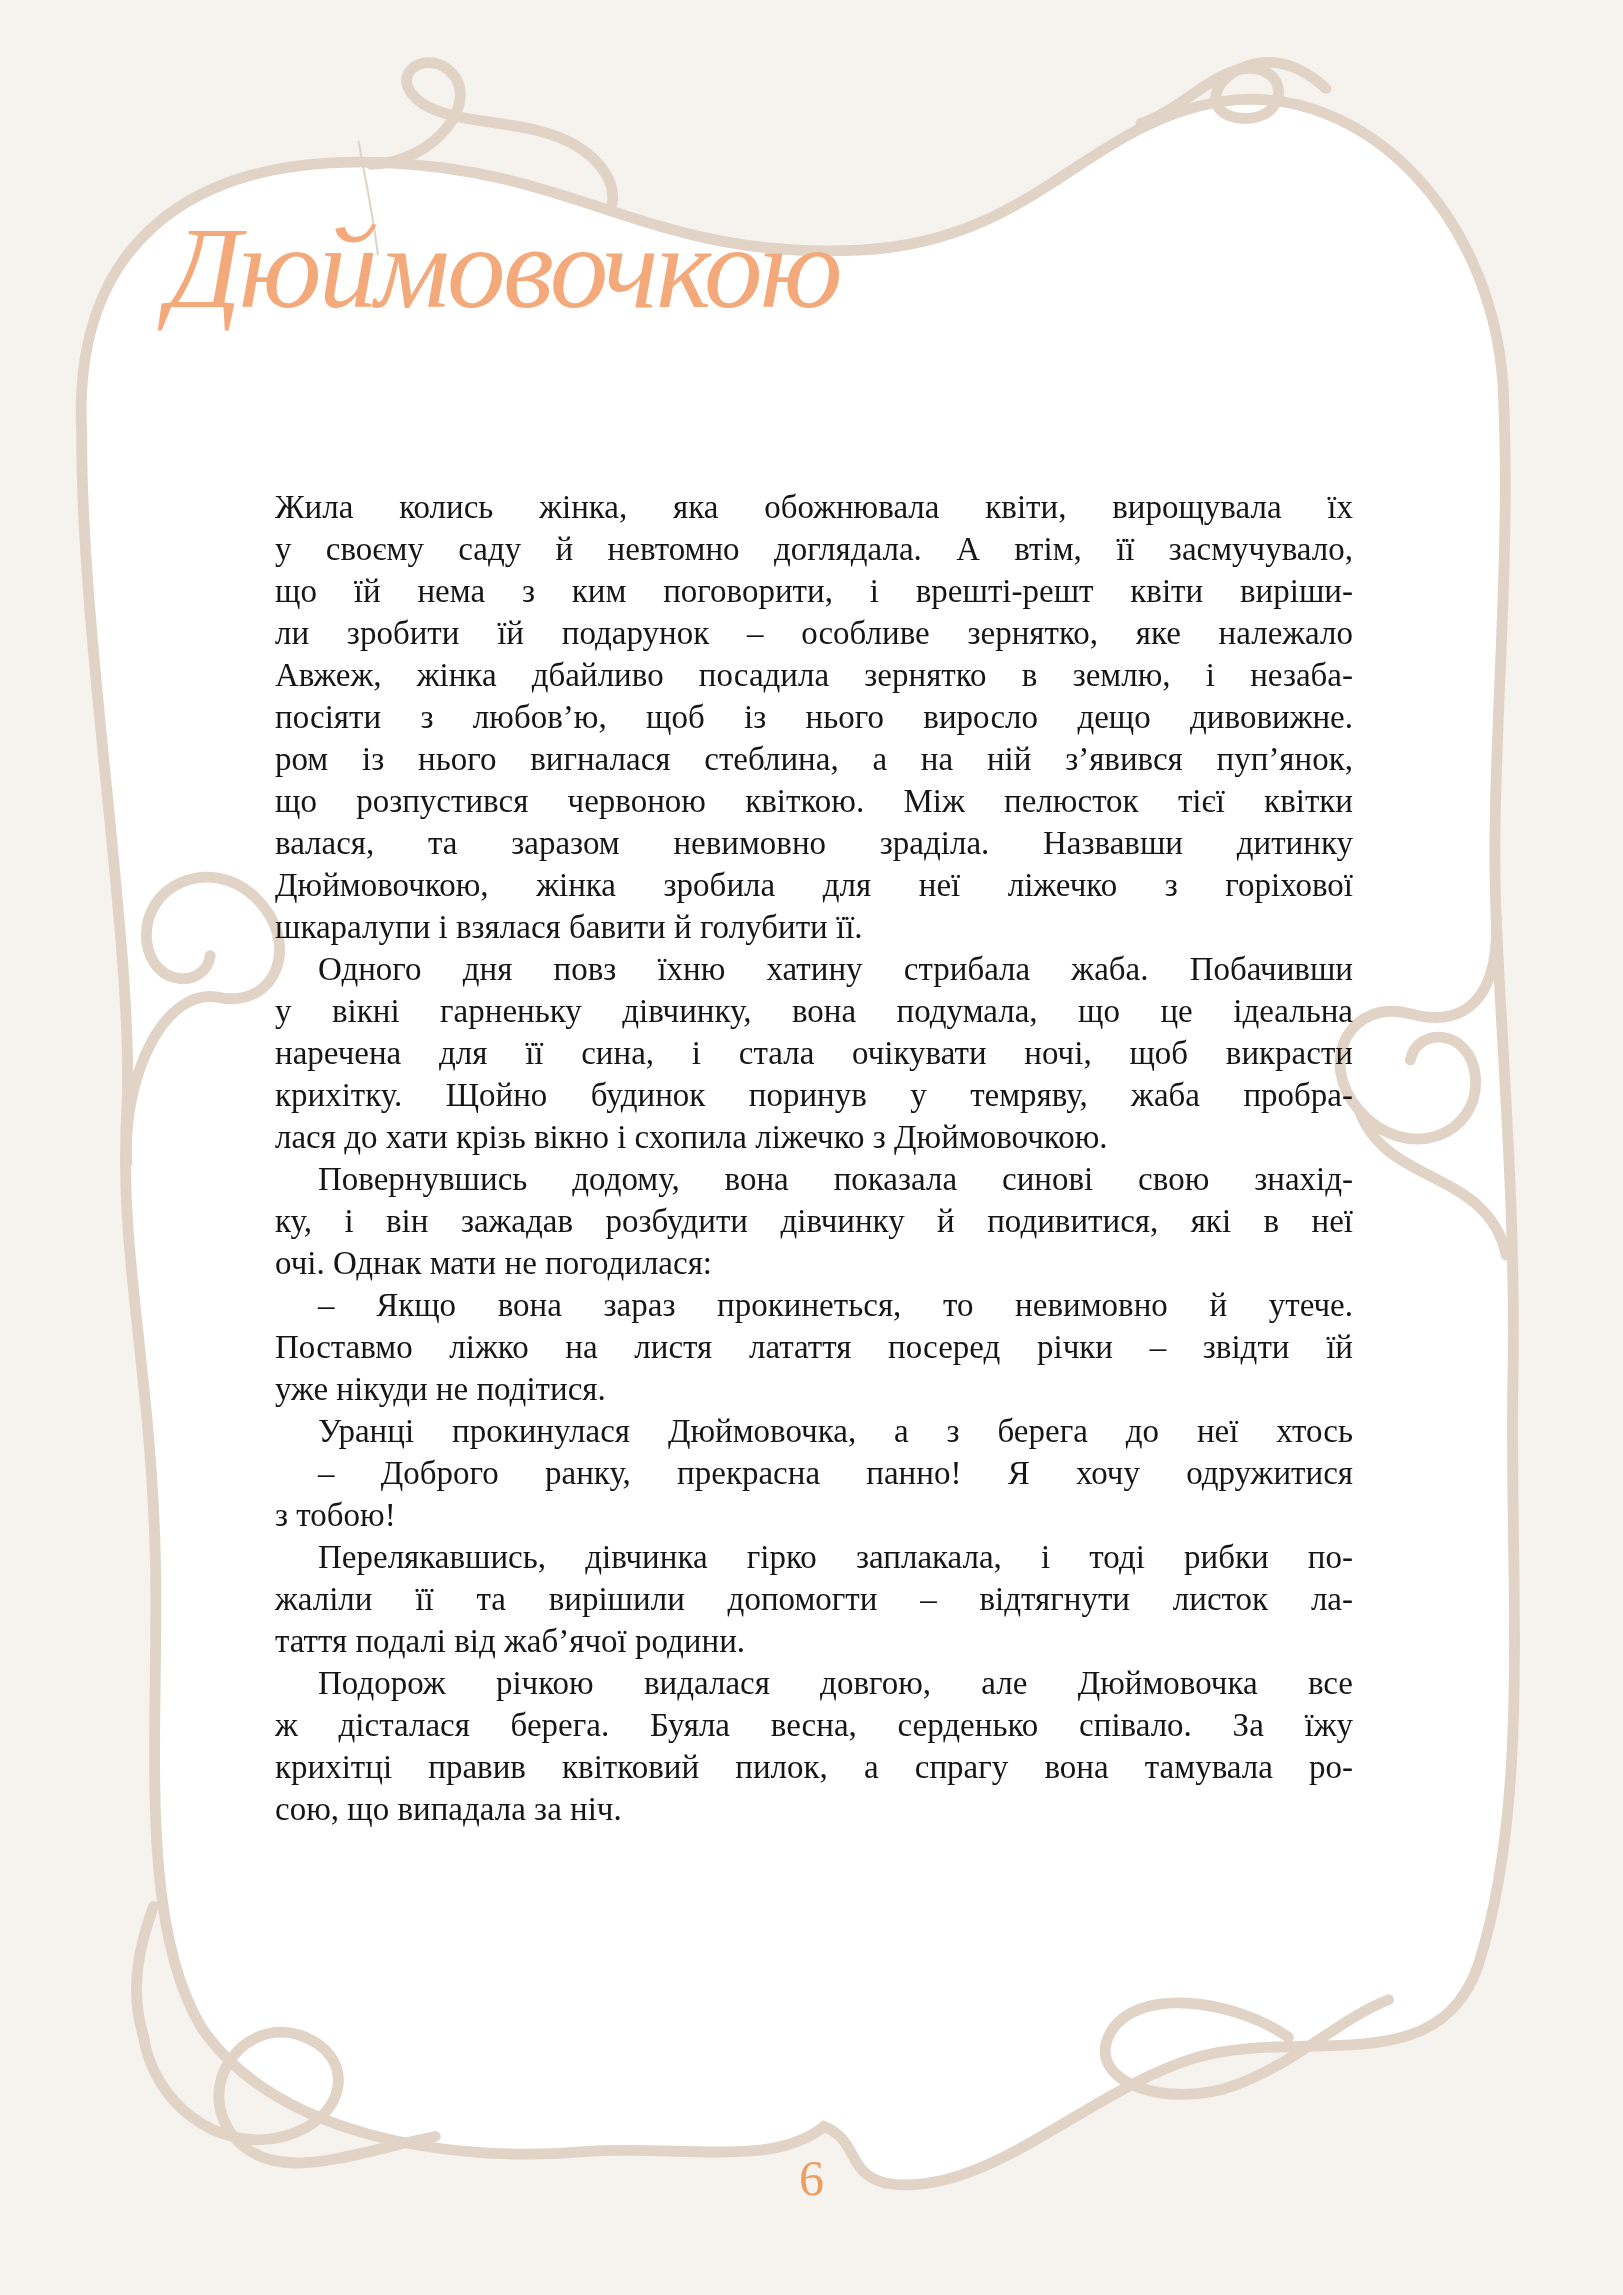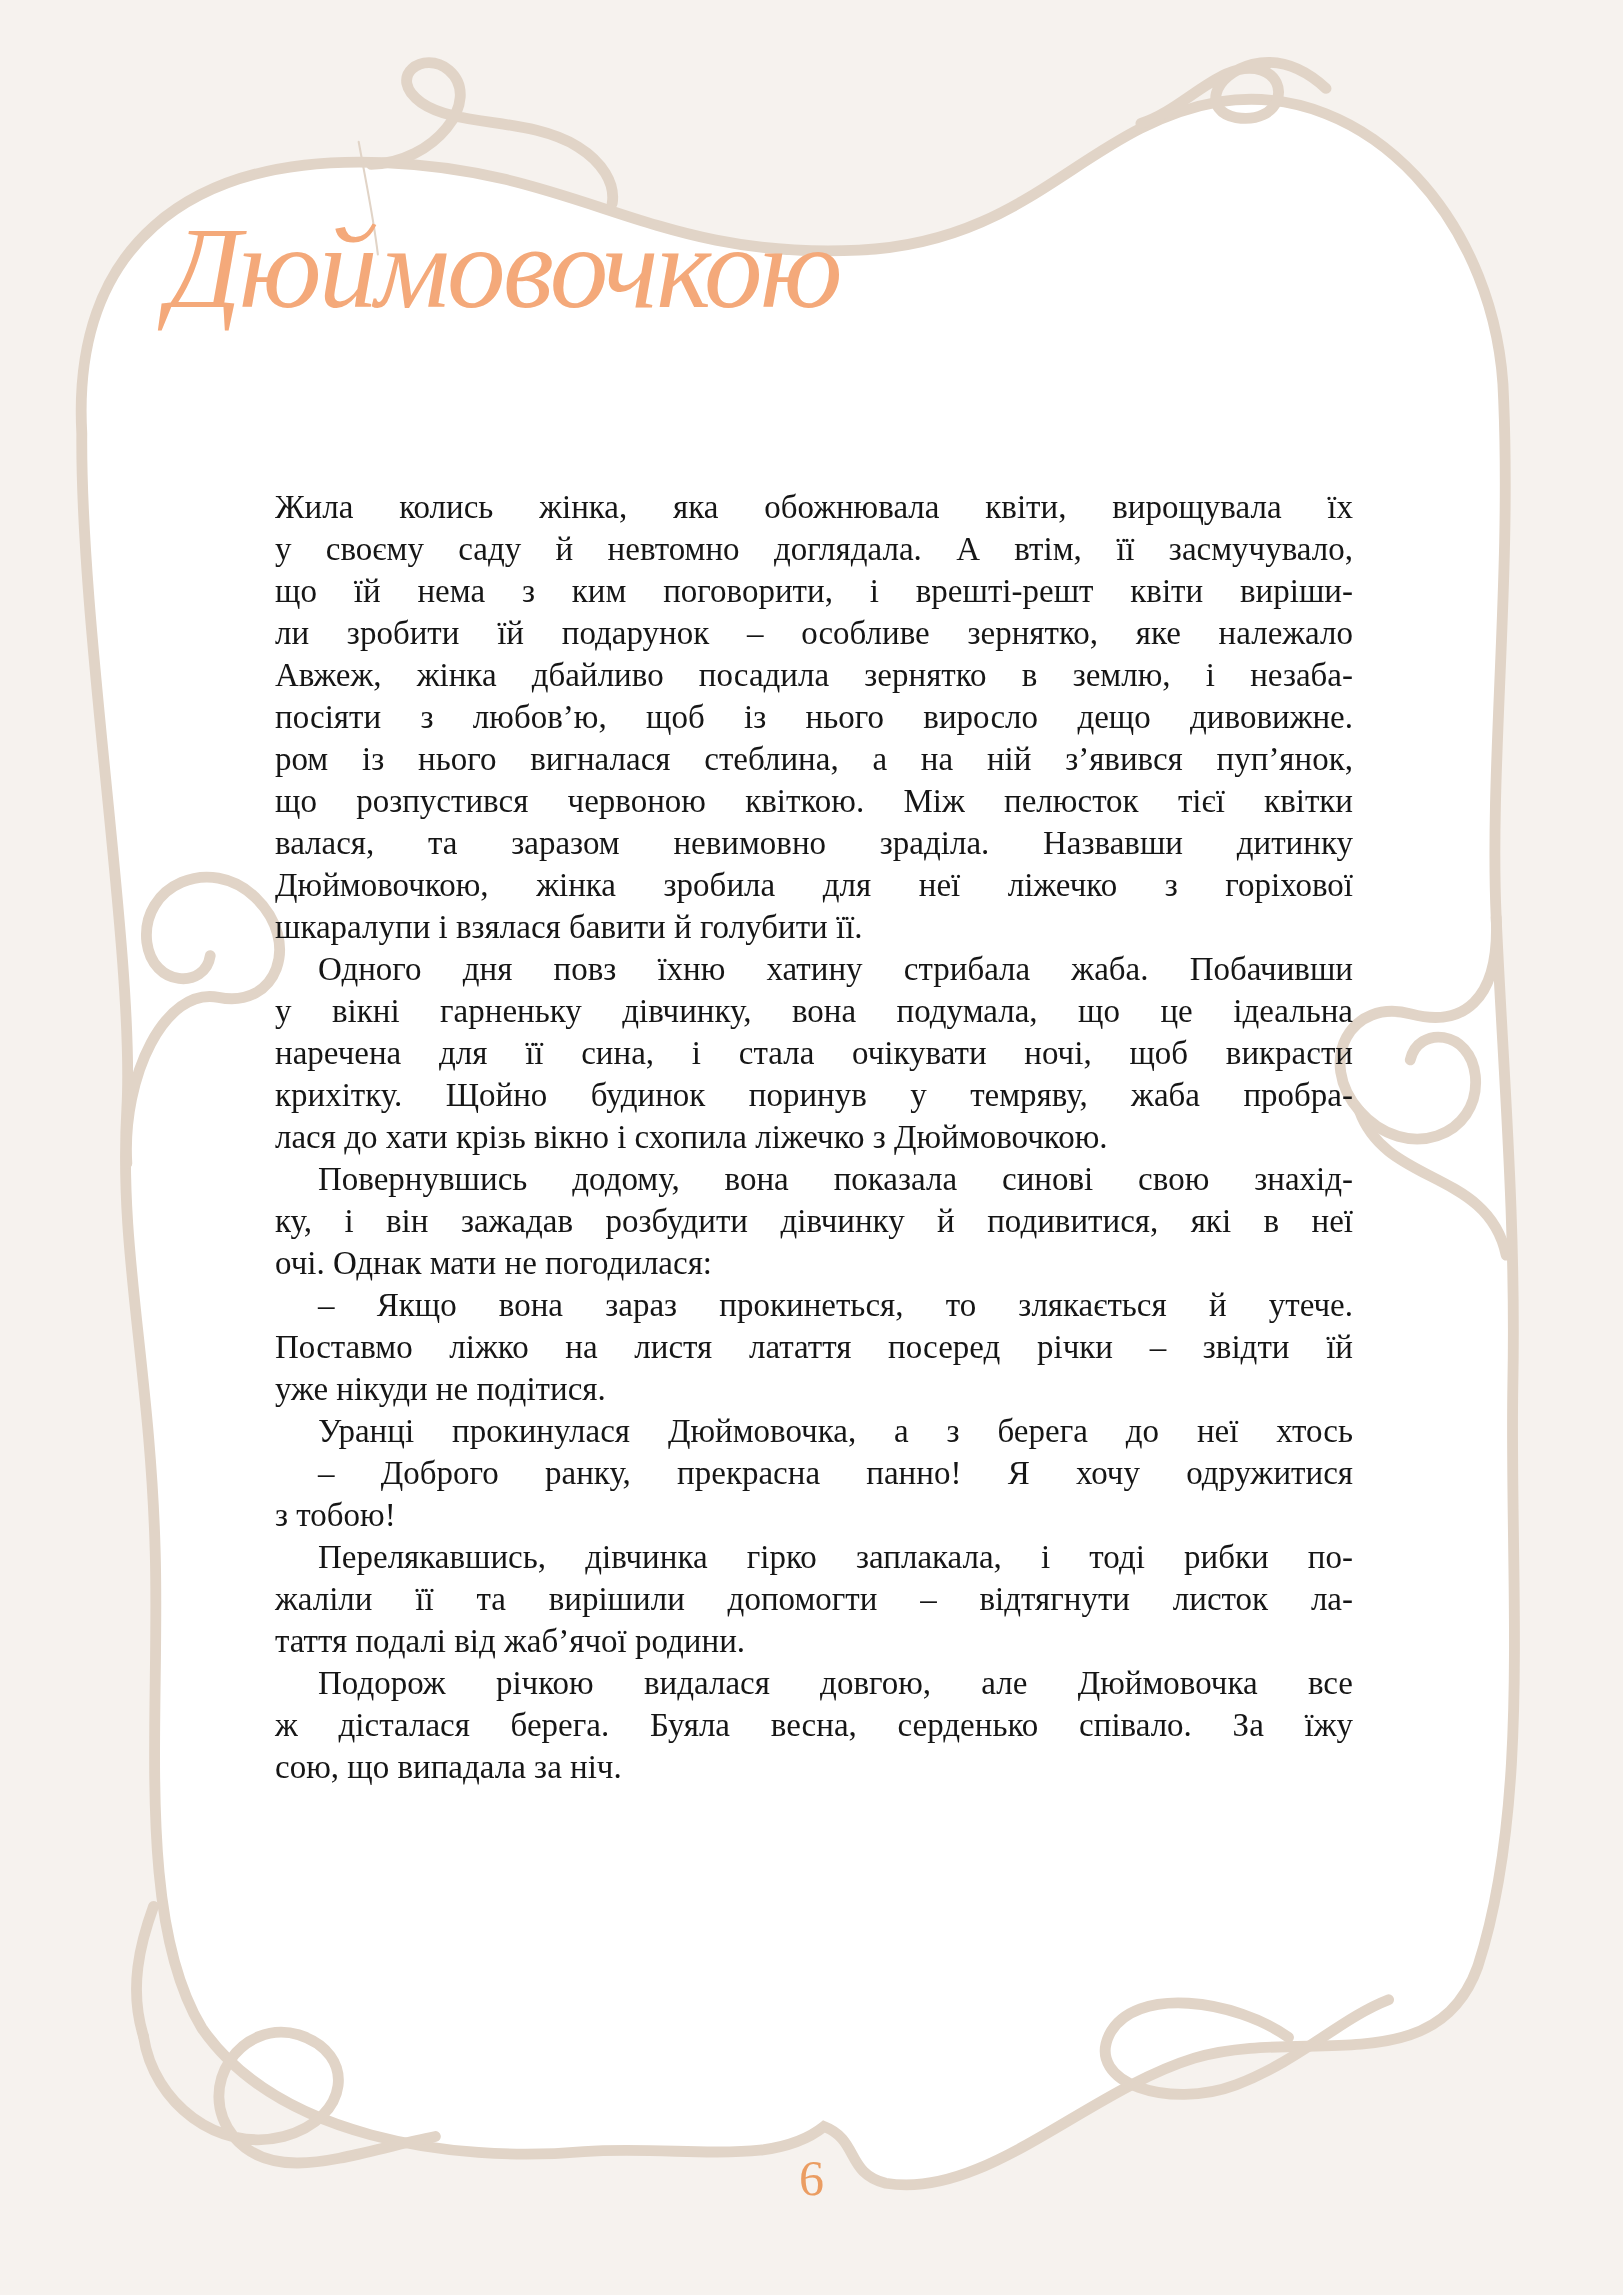--- a/index.html
+++ b/index.html
@@ -163,37 +163,38 @@
       <div class="line">наречена для її сина, і стала очікувати ночі, щоб викрасти</div>
       <div class="line">крихітку. Щойно будинок поринув у темряву, жаба пробра-</div>
       <div class="line last">лася до хати крізь вікно і схопила ліжечко з Дюймовочкою.</div>
     </div>
     <div class="paragraph">
       <div class="line indent">Повернувшись додому, вона показала синові свою знахід-</div>
       <div class="line">ку, і він зажадав розбудити дівчинку й подивитися, які в неї</div>
       <div class="line last">очі. Однак мати не погодилася:</div>
     </div>
     <div class="paragraph">
-      <div class="line indent">– Якщо вона зараз прокинеться, то злякається й утече.</div>
+      <div class="line indent">– Якщо вона зараз прокинеться, то невимовно й утече.</div>
       <div class="line">Поставмо ліжко на листя латаття посеред річки – звідти їй</div>
       <div class="line last">уже нікуди не подітися.</div>
     </div>
     <div class="paragraph">
       <div class="line indent">Уранці прокинулася Дюймовочка, а з берега до неї хтось</div>
     </div>
     <div class="paragraph">
       <div class="line indent">– Доброго ранку, прекрасна панно! Я хочу одружитися</div>
       <div class="line last">з тобою!</div>
     </div>
     <div class="paragraph">
       <div class="line indent">Перелякавшись, дівчинка гірко заплакала, і тоді рибки по-</div>
       <div class="line">жаліли її та вирішили допомогти – відтягнути листок ла-</div>
       <div class="line last">таття подалі від жаб’ячої родини.</div>
     </div>
     <div class="paragraph">
       <div class="line indent">Подорож річкою видалася довгою, але Дюймовочка все</div>
       <div class="line">ж дісталася берега. Буяла весна, серденько співало. За їжу</div>
+      <div class="line">крихітці правив квітковий пилок, а спрагу вона тамувала ро-</div>
       <div class="line last">сою, що випадала за ніч.</div>
     </div>
   </div>
 
 <div class="page-number">6</div>
 
 
 </body></html>

